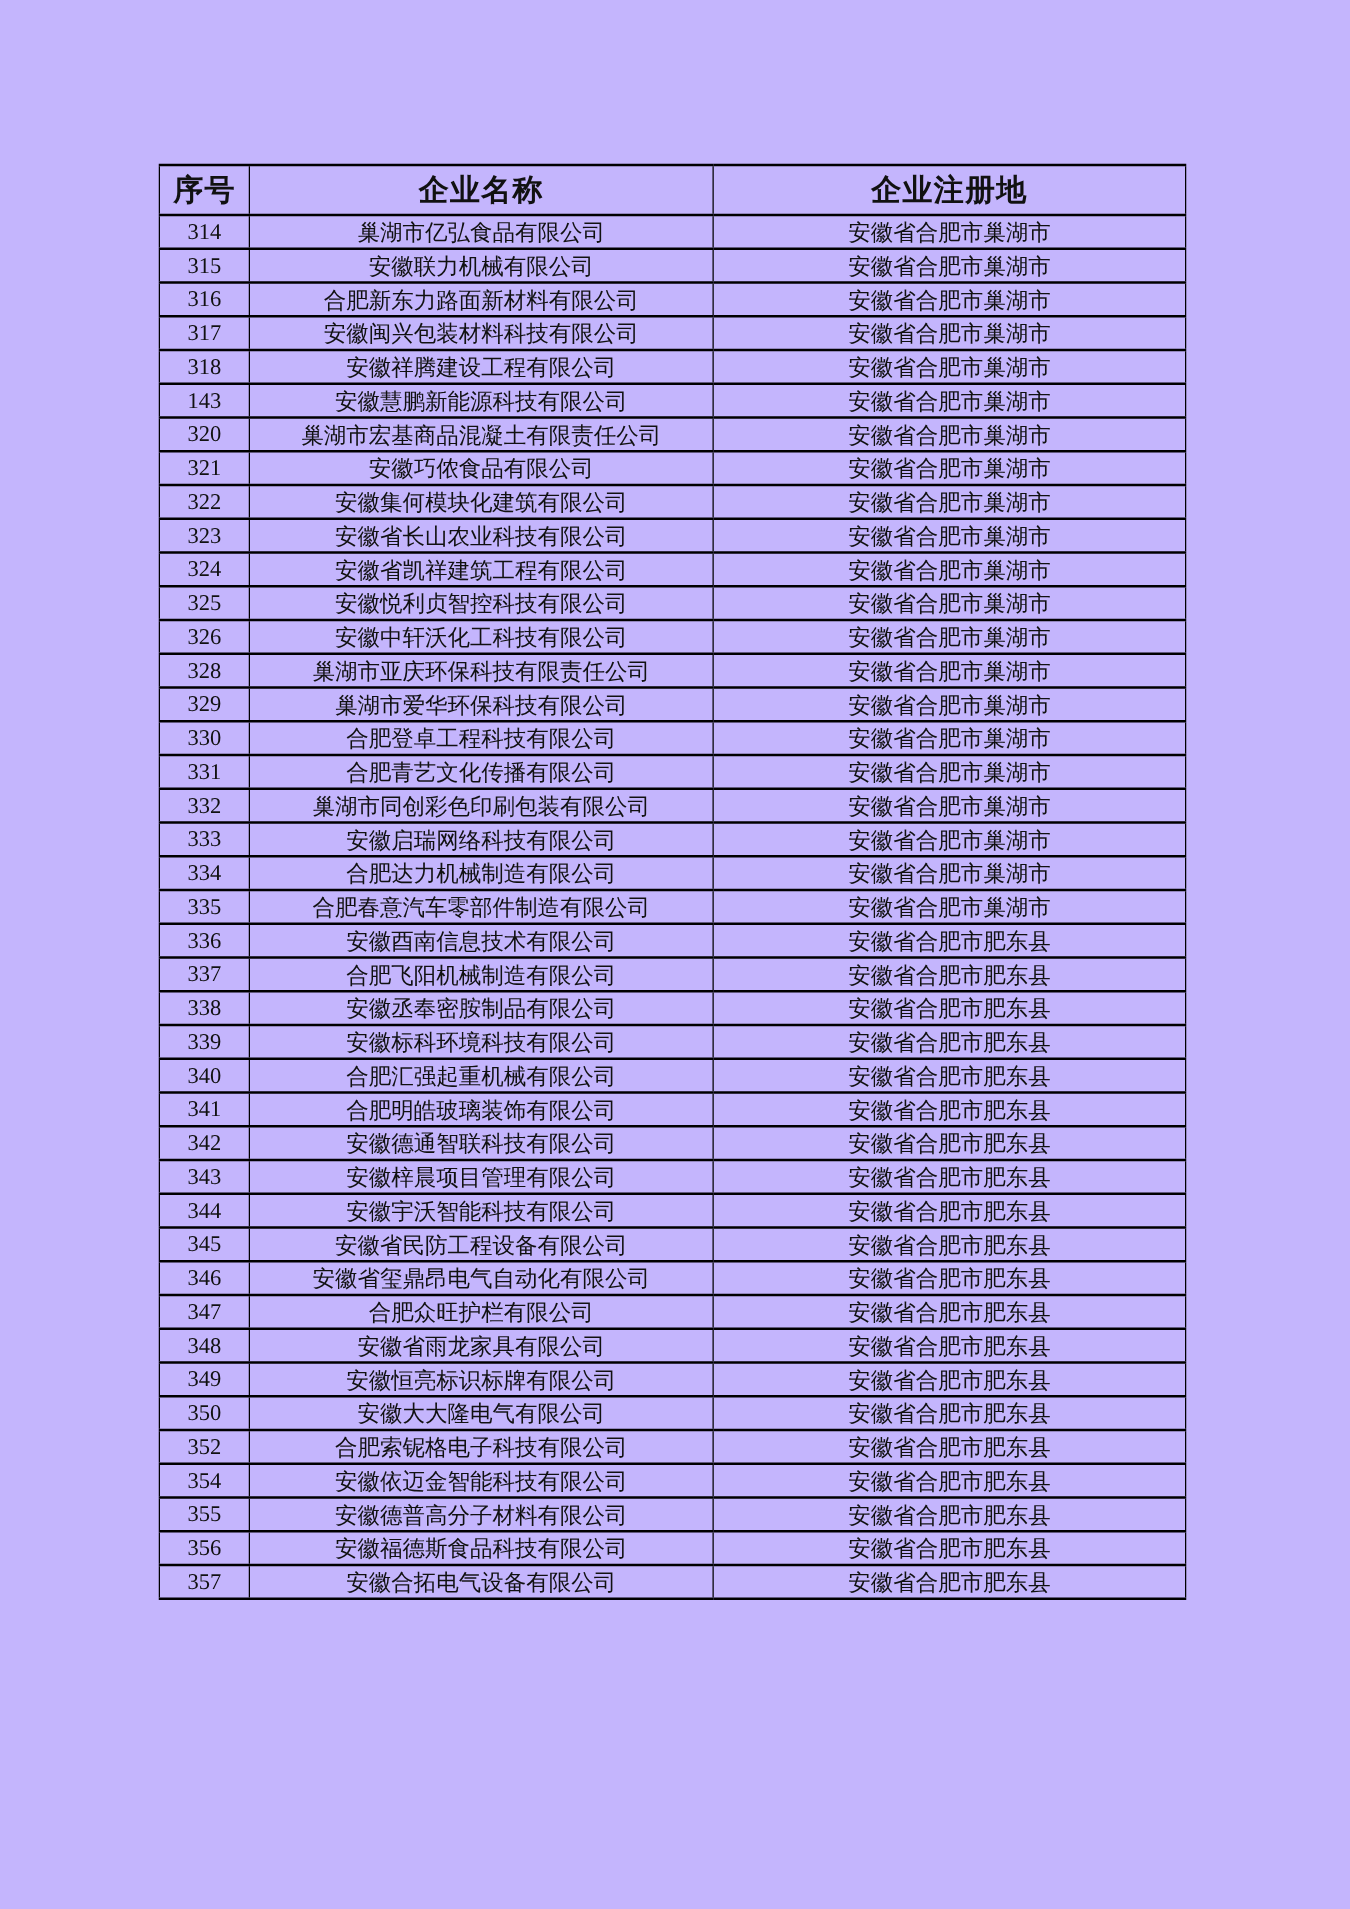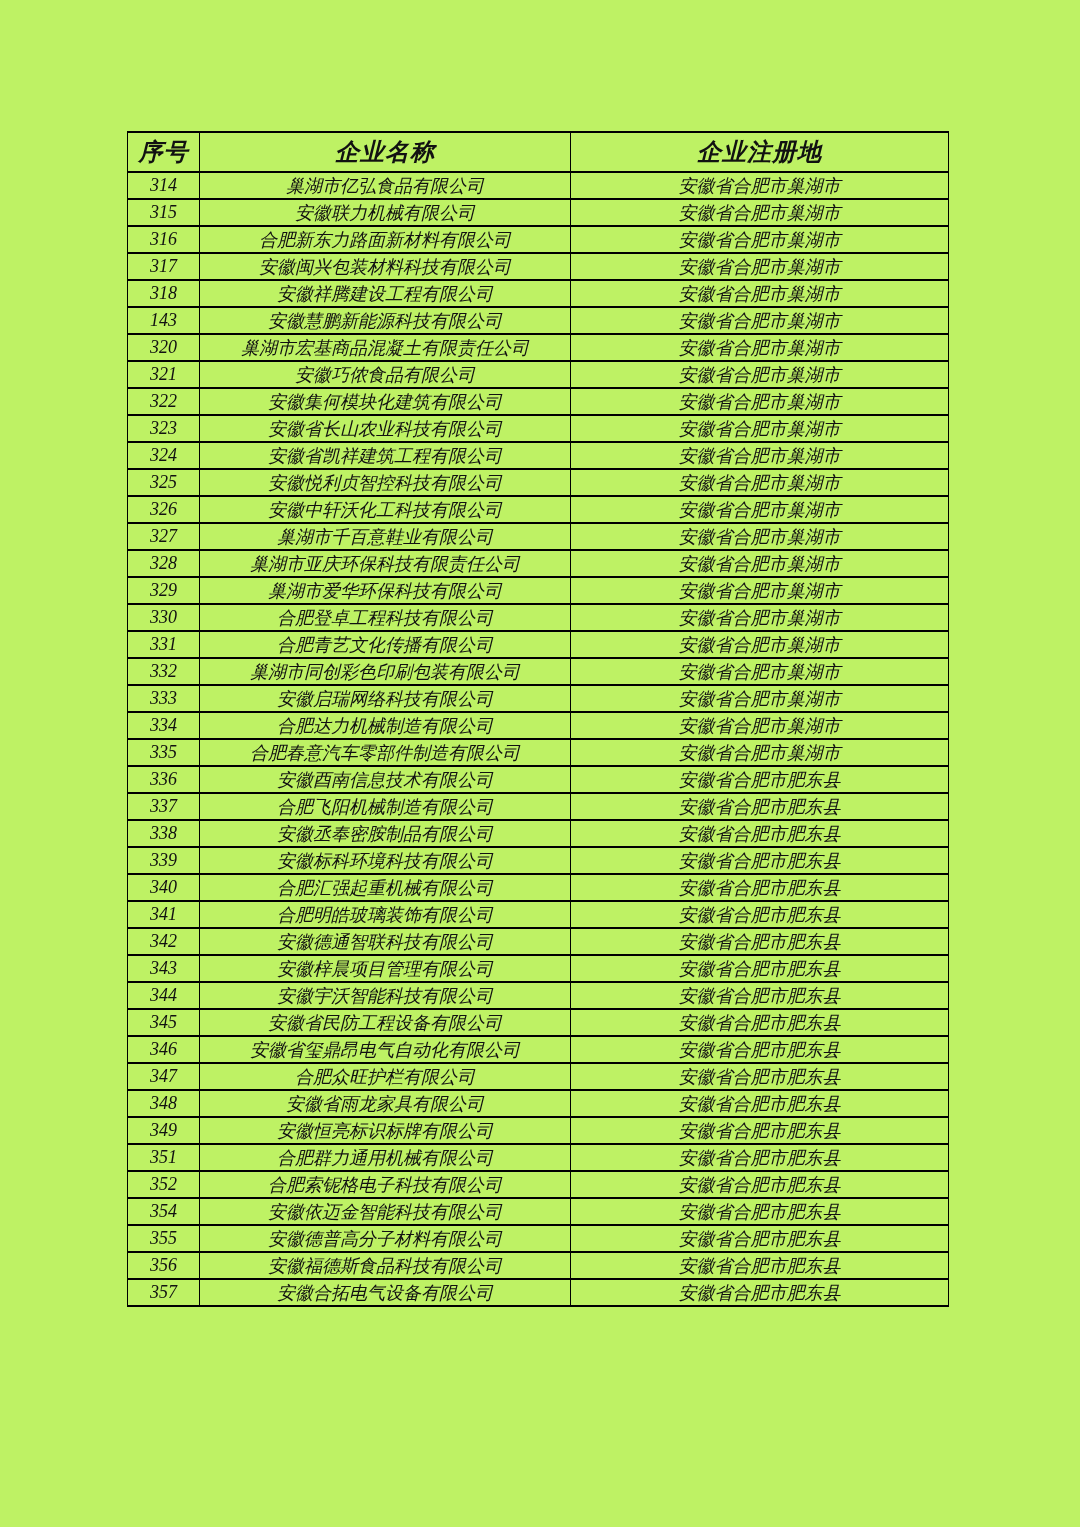--- a/index.html
+++ b/index.html
@@ -10,22 +10,21 @@
   body {
     width: 1080px;
     height: 1527px;
     position: relative;
     font-family: "Liberation Serif", "DejaVu Serif", serif;
     color: #111111;
   }
   .page {
     position: absolute;
     inset: 0;
-    background: #bef264;
-    font-style: italic;
+    background: #c4b5fd;
   }
   table.company-table {
     position: absolute;
     left: 127px;
     top: 131px;
     width: 821px;
     border-collapse: collapse;
     table-layout: fixed;
   }
   .col-serial { width: 72px; }
@@ -133,25 +132,20 @@
           <td>325</td>
           <td>安徽悦利贞智控科技有限公司</td>
           <td>安徽省合肥市巢湖市</td>
         </tr>
         <tr>
           <td>326</td>
           <td>安徽中轩沃化工科技有限公司</td>
           <td>安徽省合肥市巢湖市</td>
         </tr>
         <tr>
-          <td>327</td>
-          <td>巢湖市千百意鞋业有限公司</td>
-          <td>安徽省合肥市巢湖市</td>
-        </tr>
-        <tr>
           <td>328</td>
           <td>巢湖市亚庆环保科技有限责任公司</td>
           <td>安徽省合肥市巢湖市</td>
         </tr>
         <tr>
           <td>329</td>
           <td>巢湖市爱华环保科技有限公司</td>
           <td>安徽省合肥市巢湖市</td>
         </tr>
         <tr>
@@ -248,22 +242,22 @@
           <td>348</td>
           <td>安徽省雨龙家具有限公司</td>
           <td>安徽省合肥市肥东县</td>
         </tr>
         <tr>
           <td>349</td>
           <td>安徽恒亮标识标牌有限公司</td>
           <td>安徽省合肥市肥东县</td>
         </tr>
         <tr>
-          <td>351</td>
-          <td>合肥群力通用机械有限公司</td>
+          <td>350</td>
+          <td>安徽大大隆电气有限公司</td>
           <td>安徽省合肥市肥东县</td>
         </tr>
         <tr>
           <td>352</td>
           <td>合肥索铌格电子科技有限公司</td>
           <td>安徽省合肥市肥东县</td>
         </tr>
         <tr>
           <td>354</td>
           <td>安徽依迈金智能科技有限公司</td>

